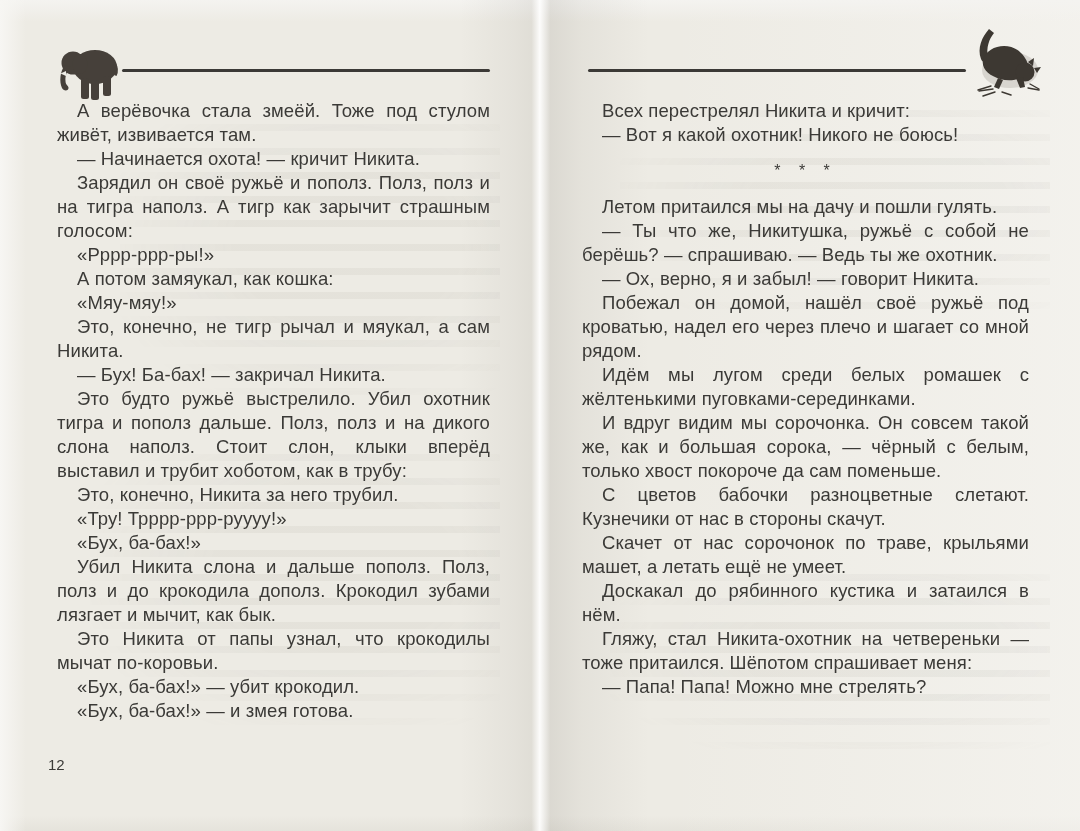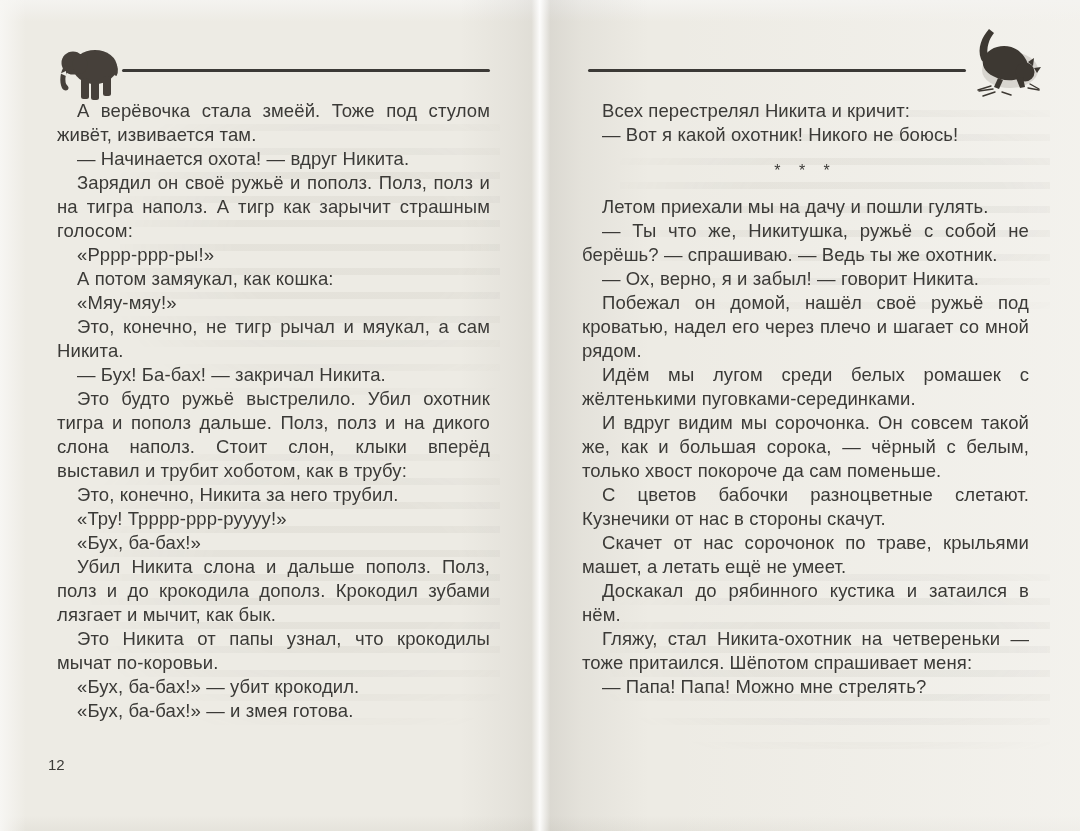--- a/index.html
+++ b/index.html
@@ -81,21 +81,21 @@
         <rect x="45" y="36" width="8" height="20" rx="2.5"></rect>
         <path d="M57,22 q5,7 1.5,14 l-2.5,-1 q2.5,-6 -1,-11 Z"></path>
       </g>
       <path d="M8,31 L2.5,33.5 L8,36 Z" fill="#efede7"></path>
     </svg>
     <div class="rule left"></div>
     <div class="ghost l1"></div>
     <div class="ghost l2"></div>
     <div class="textcol left">
         <p class="para">А верёвочка стала змеёй. Тоже под стулом живёт, извивается там.</p>
-        <p class="para">— Начинается охота! — вдруг Никита.</p>
+        <p class="para">— Начинается охота! — кричит Никита.</p>
         <p class="para">Зарядил он своё ружьё и пополз. Полз, полз и на тигра наполз. А тигр как зарычит страшным голосом:</p>
         <p class="para">«Рррр-ррр-ры!»</p>
         <p class="para">А потом замяукал, как кошка:</p>
         <p class="para">«Мяу-мяу!»</p>
         <p class="para">Это, конечно, не тигр рычал и мяукал, а сам Никита.</p>
         <p class="para">— Бух! Ба-бах! — закричал Никита.</p>
         <p class="para">Это будто ружьё выстрелило. Убил охотник тигра и пополз дальше. Полз, полз и на дикого слона наполз. Стоит слон, клыки вперёд выставил и трубит хоботом, как в трубу:</p>
         <p class="para">Это, конечно, Никита за него трубил.</p>
         <p class="para">«Тру! Трррр-ррр-руууу!»</p>
         <p class="para">«Бух, ба-бах!»</p>
@@ -130,21 +130,21 @@
         <path d="M70,62 l11,2"></path>
         <path d="M44,66 l9,3"></path>
       </g>
     </svg>
     <div class="ghost r1"></div>
     <div class="ghost r2"></div>
     <div class="textcol right">
         <p class="para">Всех перестрелял Никита и кричит:</p>
         <p class="para">— Вот я какой охотник! Никого не боюсь!</p>
         <div class="separator">* * *</div>
-        <p class="para">Летом приехали мы на дачу и пошли гулять.</p>
+        <p class="para">Летом притаился мы на дачу и пошли гулять.</p>
         <p class="para">— Ты что же, Никитушка, ружьё с собой не берёшь? — спрашиваю. — Ведь ты же охотник.</p>
         <p class="para">— Ох, верно, я и забыл! — говорит Никита.</p>
         <p class="para">Побежал он домой, нашёл своё ружьё под кроватью, надел его через плечо и шагает со мной рядом.</p>
         <p class="para">Идём мы лугом среди белых ромашек с жёлтенькими пуговками-серединками.</p>
         <p class="para">И вдруг видим мы сорочонка. Он совсем такой же, как и большая сорока, — чёрный с белым, только хвост покороче да сам поменьше.</p>
         <p class="para">С цветов бабочки разноцветные слетают. Кузнечики от нас в стороны скачут.</p>
         <p class="para">Скачет от нас сорочонок по траве, крыльями машет, а летать ещё не умеет.</p>
         <p class="para">Доскакал до рябинного кустика и затаился в нём.</p>
         <p class="para">Гляжу, стал Никита-охотник на четвереньки — тоже притаился. Шёпотом спрашивает меня:</p>
         <p class="para">— Папа! Папа! Можно мне стрелять?</p>

